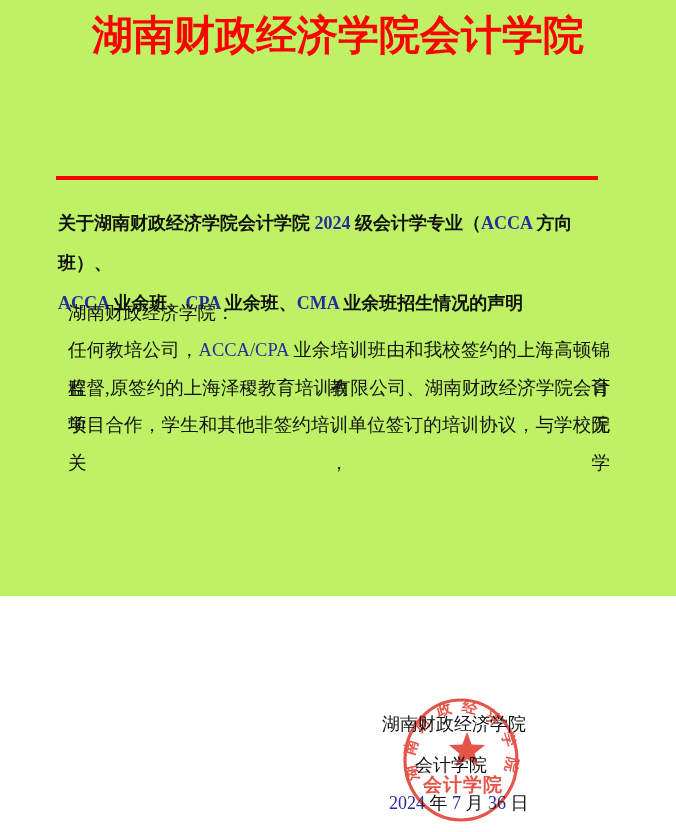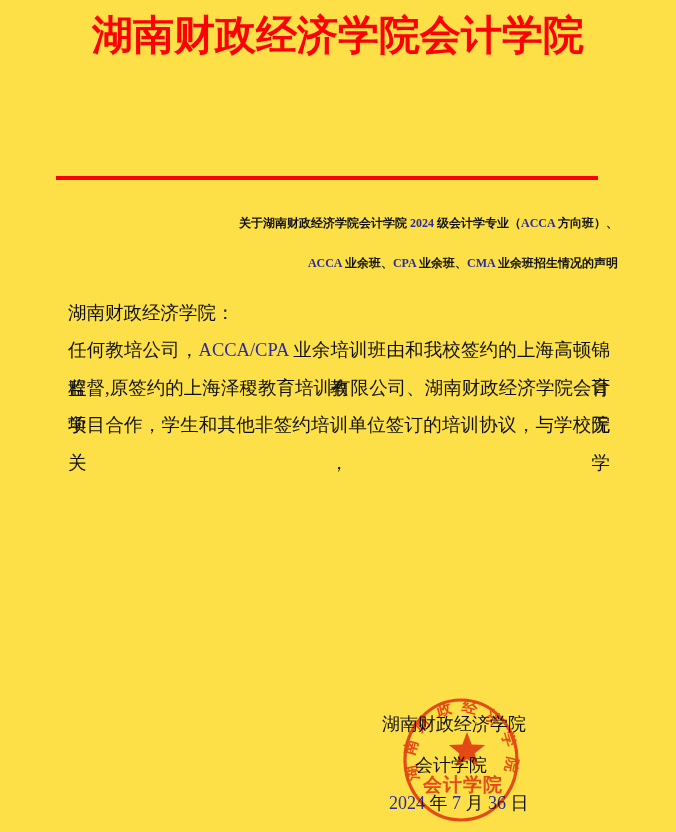--- a/index.html
+++ b/index.html
@@ -4,41 +4,41 @@
 <style>
   html,body{margin:0;padding:0;}
   body{
     width:676px;height:832px;
     background:#ffffff;
     font-family:"Liberation Serif","DejaVu Serif",serif;
     position:relative;
     overflow:hidden;
   }
   .page{
-    position:absolute;left:0;top:0;width:676px;height:832px;
-    background:#fde047;
+    position:absolute;left:0;top:0;width:676px;height:596px;
+    background:#bef264;
   }
   .header-title{
     position:absolute;left:0;top:8px;width:676px;
     text-align:center;
     font-size:41px;line-height:54px;
     font-weight:600;
     color:#fe0000;
     letter-spacing:0px;
     white-space:nowrap;
   }
   .red-rule{
     position:absolute;left:56px;top:176px;width:542px;height:4px;
     background:#fe0000;
   }
   .doc-title{
     position:absolute;left:58px;top:203px;width:560px;
-    text-align:right;
+    text-align:left;
     font-weight:bold;
-    font-size:12px;line-height:40px;
+    font-size:18px;line-height:40px;
     color:#101010;
   }
   .body-block{
     position:absolute;left:68px;top:295px;width:542px;
     font-size:18.5px;
     color:#101010;
   }
   .body-line{
     height:37.4px;line-height:37.4px;
     white-space:nowrap;

